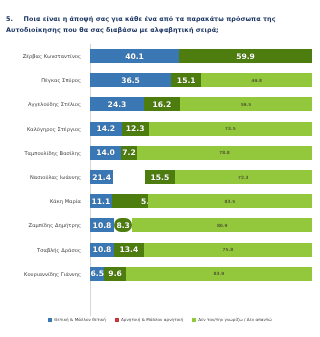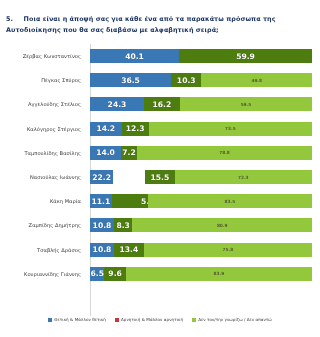--- a/index.html
+++ b/index.html
@@ -152,21 +152,21 @@
           </div>
         </div>
       </div>
       <div class="row">
         <div class="rowlabel">Πέγκας Σπύρος</div>
         <div class="bars">
           <div class="seg pos" style="width: 36.5%;">
             <span class="v">36.5</span>
           </div>
           <div class="seg neg" style="width: 13.7%;">
-            <span class="v">10.3</span>
+            <span class="v">15.1</span>
           </div>
           <div class="seg unk" style="width: 49.8%;">
             <span class="v">49.8</span>
           </div>
         </div>
       </div>
       <div class="row">
         <div class="rowlabel">Αγγελούδης Στέλιος</div>
         <div class="bars">
           <div class="seg pos" style="width: 24.3%; justify-content: center;">
@@ -205,21 +205,21 @@
           </div>
           <div class="seg unk" style="width: 78.8%;">
             <span class="v">78.8</span>
           </div>
         </div>
       </div>
       <div class="row">
         <div class="rowlabel">Νασιούλας Ιωάννης</div>
         <div class="bars">
           <div class="seg pos" style="width: 12.2%;">
-            <span class="v">22.2</span>
+            <span class="v">21.4</span>
           </div>
           <div class="seg neg" style="width: 15.5%; margin-left: 32px;">
             <span class="v">15.5</span>
           </div>
           <div class="seg unk" style="width: 72.3%;">
             <span class="v">72.3</span>
           </div>
         </div>
       </div>
       <div class="row">
@@ -235,21 +235,21 @@
             <span class="v">83.5</span>
           </div>
         </div>
       </div>
       <div class="row">
         <div class="rowlabel">Ζαμπίδης Δημήτρης</div>
         <div class="bars">
           <div class="seg pos" style="width: 10.8%;">
             <span class="v">10.8</span>
           </div>
-          <div class="seg neg" style="width: 8.3%;">
+          <div class="seg neg" style="width: 8.3%; border-radius: 7px;">
             <span class="v">8.3</span>
           </div>
           <div class="seg unk" style="width: 80.9%;">
             <span class="v">80.9</span>
           </div>
         </div>
       </div>
       <div class="row">
         <div class="rowlabel">Τσαβλής Δράσος</div>
         <div class="bars">

